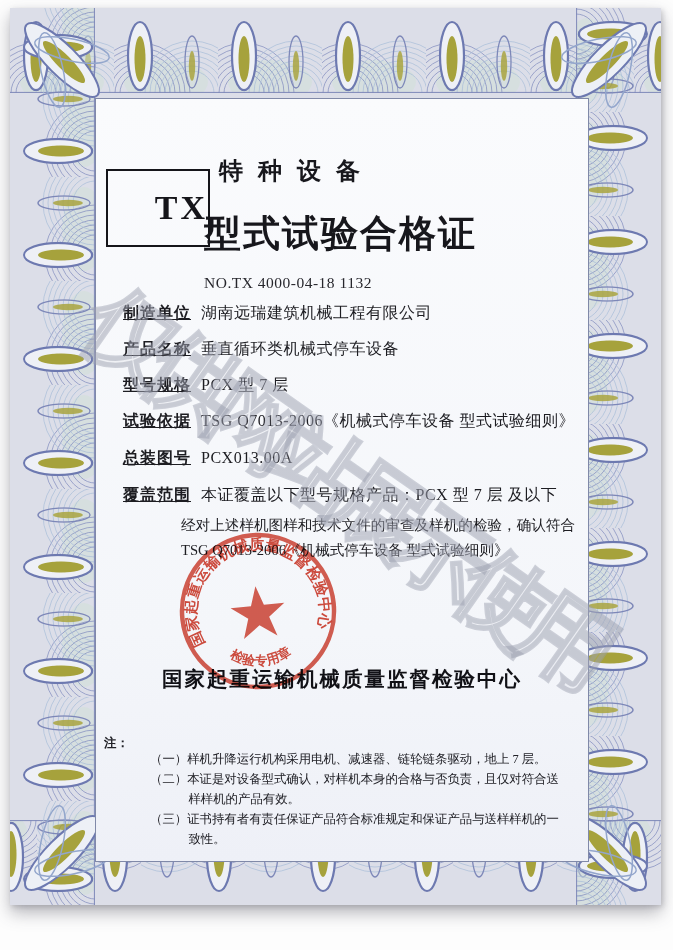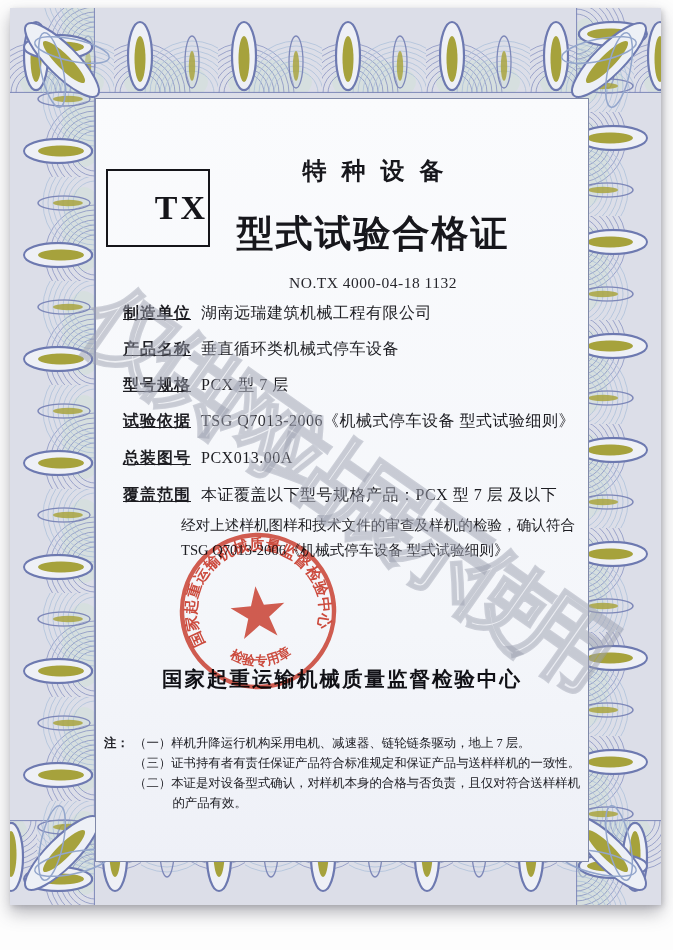--- a/index.html
+++ b/index.html
@@ -17,34 +17,34 @@
   .panel{
     position:absolute;left:85px;top:90px;width:492px;height:762px;
     background:linear-gradient(180deg,#fafbfd 0%,#f4f6fa 70%,#eef0f7 100%);
     border:1px solid #8089a8;z-index:2;
   }
   .tx-box{
     position:absolute;left:10px;top:70px;width:100px;height:74px;
     border:2.5px solid #15151a;display:flex;align-items:center;justify-content:flex-end;
     font-size:34px;font-weight:bold;letter-spacing:3px;color:#15151a;
   }
-  .header{position:absolute;left:100px;top:56px;width:354px;text-align:center;color:#17171c;}
+  .header{position:absolute;left:108px;top:56px;width:354px;text-align:left;color:#17171c;}
   .h-small{font-size:24px;letter-spacing:15px;text-indent:15px;font-weight:600;}
   .h-title{font-size:37px;font-weight:bold;letter-spacing:2px;margin-top:22px;}
   .h-certno{font-size:15.5px;letter-spacing:.5px;margin-top:15px;color:#26262c;}
   .frow{position:absolute;left:27px;right:8px;font-size:16px;line-height:20px;color:#1d1d22;white-space:nowrap;}
   .flabel{display:inline-block;width:74px;font-weight:bold;letter-spacing:1px;text-decoration:underline;}
   .fvalue{letter-spacing:.5px;}
   .conclusion{position:absolute;left:85px;top:414px;width:400px;font-size:14.6px;line-height:25px;color:#1d1d22;}
   .daterow{position:absolute;left:27px;top:508px;font-size:16px;color:#1d1d22;z-index:3;}
   .authority{position:absolute;left:0;top:566px;width:100%;text-align:center;
     font-size:20.5px;font-weight:bold;letter-spacing:2px;color:#111116;}
   .notes{position:absolute;left:8px;top:634px;width:478px;font-size:12.4px;line-height:20px;color:#202026;}
   .notes-label{position:absolute;left:0;top:0;font-weight:bold;}
-  .notes ol{list-style:none;margin:0;padding:0 0 0 30px;}
+  .notes ol{list-style:none;margin:16px;padding:0 0 0 30px;}
   .notes li{padding-left:3.1em;text-indent:-3.1em;}
   .stamp{position:absolute;left:77px;top:427px;z-index:8;mix-blend-mode:multiply;opacity:.93;
     transform:rotate(-6deg);}
   .watermark{
     position:absolute;left:120px;top:252px;z-index:6;pointer-events:none;
     font-family:"Liberation Sans","DejaVu Sans",sans-serif;font-weight:bold;
     font-size:92px;letter-spacing:-16px;white-space:nowrap;
     transform:rotate(35deg);transform-origin:0 0;
     color:rgba(193,197,209,.15);
     -webkit-text-stroke:2.5px rgba(153,158,174,.45);
@@ -168,19 +168,19 @@
         <textPath href="#botPath" startOffset="0" textLength="66" lengthAdjust="spacing">检验专用章</textPath>
       </text>
     </svg>
 
     <div class="authority">国家起重运输机械质量监督检验中心</div>
 
     <div class="notes">
       <span class="notes-label">注：</span>
       <ol>
         <li>（一）样机升降运行机构采用电机、减速器、链轮链条驱动，地上 7 层。</li>
+        <li>（二）本证是对设备型式确认，对样机本身的合格与否负责，且仅对符合送样样机的产品有效。</li>
         <li>（三）证书持有者有责任保证产品符合标准规定和保证产品与送样样机的一致性。</li>
-        <li>（二）本证是对设备型式确认，对样机本身的合格与否负责，且仅对符合送样样机的产品有效。</li>
       </ol>
     </div>
 
   </div>
 </div>
 
 </body></html>

